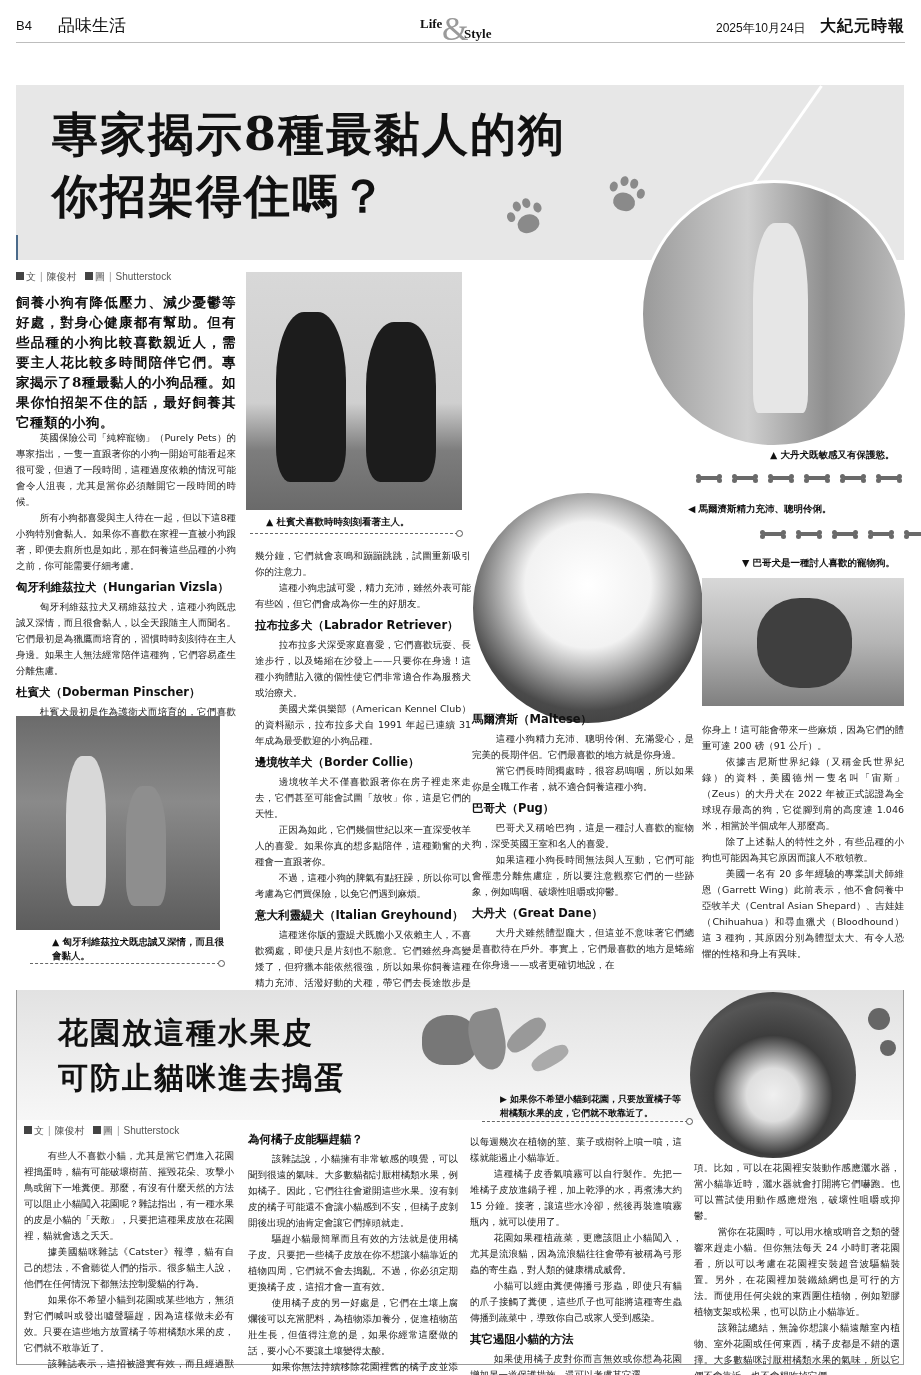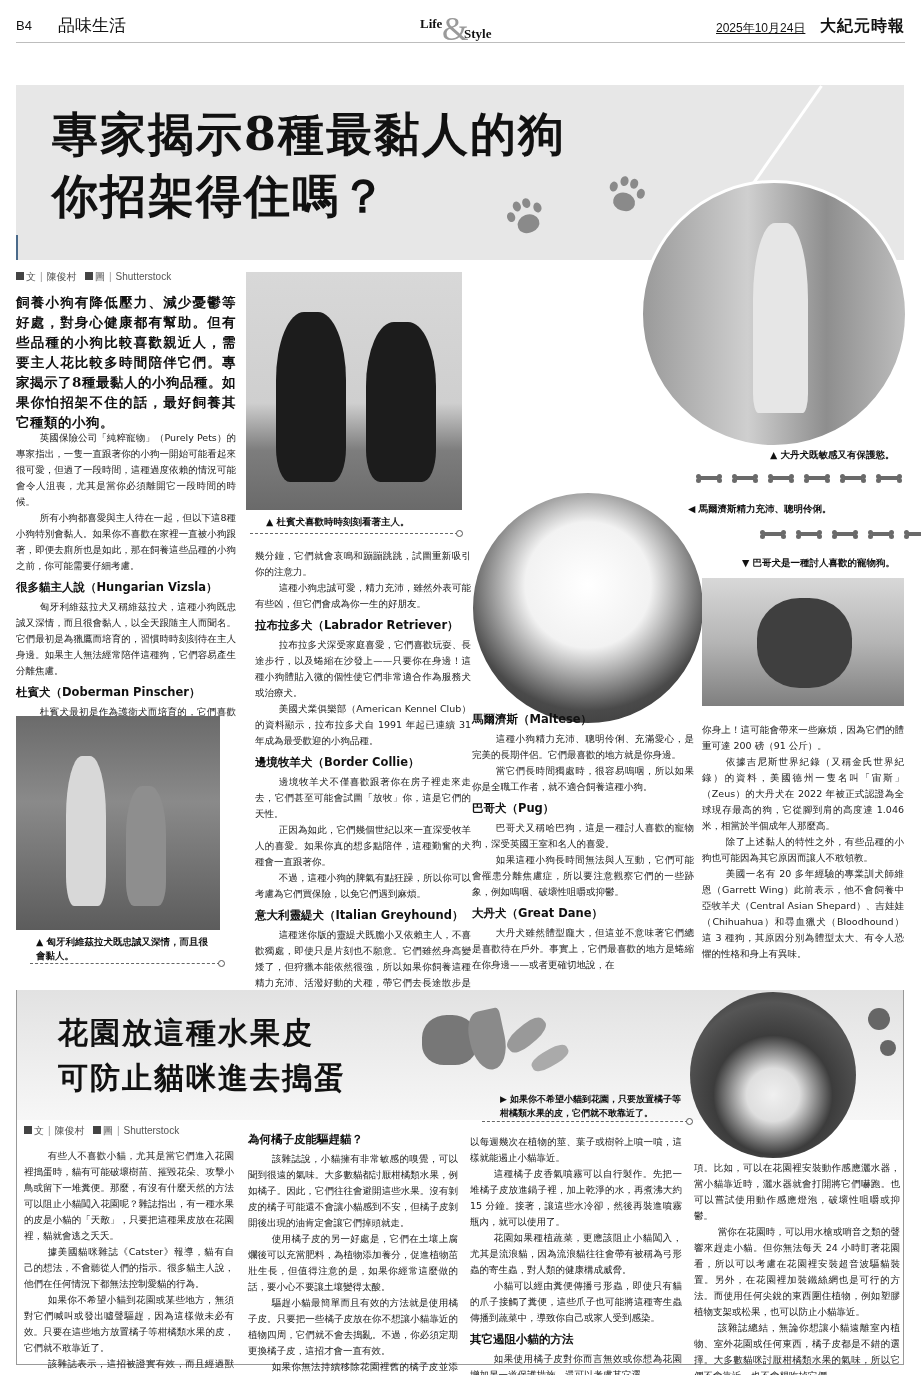--- a/index.html
+++ b/index.html
@@ -7,21 +7,21 @@
   body { font-family: "DejaVu Sans", sans-serif; color: #111; position: relative; }
 
   
   .page-header { position: absolute; left: 0; top: 0; width: 921px; height: 45px; }
   .page-header .rule { position: absolute; left: 16px; right: 16px; top: 42px; height: 1px; background: #bdbdbd; }
   .page-no { position: absolute; left: 16px; top: 18px; font: 13px "Liberation Sans", sans-serif; }
   .section-name { position: absolute; left: 58px; top: 14px; font: 17px "DejaVu Serif", serif; }
   .brand { position: absolute; left: 420px; top: 16px; font: bold 13px "Liberation Serif", serif; }
   .brand .amp { position: absolute; left: 22px; top: -6px; font: 34px "Liberation Serif", serif; color: #9a9a9a; }
   .brand .style { position: absolute; left: 44px; top: 10px; text-align: right; }
-  .date { position: absolute; left: 716px; top: 20px; font: 12px "Liberation Sans", sans-serif; text-decoration: underline; }
+  .date { position: absolute; left: 716px; top: 20px; font: 12px "Liberation Sans", sans-serif; }
   .paper-name { position: absolute; left: 820px; top: 16px; font: bold 16px "DejaVu Serif", serif; letter-spacing: 1px; }
 
   
   .hero { position: absolute; left: 16px; top: 85px; width: 888px; height: 175px; background: #e7e7e7; }
   .hero .accent { position: absolute; left: 0; top: 150px; width: 2px; height: 25px; background: #4a6a8a; }
   .hero-title { position: absolute; left: 36px; top: 18px; font: bold 46px "DejaVu Serif", serif; line-height: 62px; letter-spacing: 2px; }
   .paw { position: absolute; width: 40px; height: 40px; }
   .paw span { position: absolute; background: #8a8a8a; border-radius: 50%; }
   .paw .pad { width: 22px; height: 18px; left: 9px; top: 18px; border-radius: 50% 50% 45% 45%; }
   .paw .t1 { width: 8px; height: 10px; left: 2px; top: 10px; }
@@ -112,21 +112,21 @@
 <div class="byline" style="left:16px;top:270px;">
   <span class="sq"></span><span>文</span><span class="bar">|</span><span>陳俊村</span>
   &nbsp;&nbsp;<span class="sq"></span><span>圖</span><span class="bar">|</span><span>Shutterstock</span>
 </div>
 
 <div class="lead">飼養小狗有降低壓力、減少憂鬱等好處，對身心健康都有幫助。但有些品種的小狗比較喜歡親近人，需要主人花比較多時間陪伴它們。專家揭示了8種最黏人的小狗品種。如果你怕招架不住的話，最好飼養其它種類的小狗。</div>
 
 <div class="col" style="left:16px;top:430px;width:220px;">
   <p>英國保險公司「純粹寵物」（Purely Pets）的專家指出，一隻一直跟著你的小狗一開始可能看起來很可愛，但過了一段時間，這種過度依賴的情況可能會令人沮喪，尤其是當你必須離開它一段時間的時候。</p>
   <p>所有小狗都喜愛與主人待在一起，但以下這8種小狗特別會黏人。如果你不喜歡在家裡一直被小狗跟著，即便去廁所也是如此，那在飼養這些品種的小狗之前，你可能需要仔細考慮。</p>
-  <h3>很多貓主人說（Hungarian Vizsla）</h3>
+  <h3>匈牙利維茲拉犬（Hungarian Vizsla）</h3>
   <p>匈牙利維茲拉犬又稱維茲拉犬，這種小狗既忠誠又深情，而且很會黏人，以全天跟隨主人而聞名。它們最初是為獵鷹而培育的，習慣時時刻刻待在主人身邊。如果主人無法經常陪伴這種狗，它們容易產生分離焦慮。</p>
   <h3>杜賓犬（Doberman Pinscher）</h3>
   <p>杜賓犬最初是作為護衛犬而培育的，它們喜歡時時刻刻看著主人。當你離開它們的視線</p>
 </div>
 
 <div class="photo photo-dobermans">
   <div class="dog-silhouette" style="left:30px;top:40px;width:70px;height:170px;border-radius:40% 40% 20% 20%;"></div>
   <div class="dog-silhouette" style="left:120px;top:50px;width:70px;height:160px;border-radius:40% 40% 20% 20%;"></div>
 </div>
 <div class="dash-box" style="left:250px;top:512px;width:208px;height:22px;">
@@ -244,21 +244,21 @@
   <p>依據吉尼斯世界紀錄（又稱金氏世界紀錄）的資料，美國德州一隻名叫「宙斯」（Zeus）的大丹犬在 2022 年被正式認證為全球現存最高的狗，它從腳到肩的高度達 1.046 米，相當於半個成年人那麼高。</p>
   <p>除了上述黏人的特性之外，有些品種的小狗也可能因為其它原因而讓人不敢領教。</p>
   <p>美國一名有 20 多年經驗的專業訓犬師維恩（Garrett Wing）此前表示，他不會飼養中亞牧羊犬（Central Asian Shepard）、吉娃娃（Chihuahua）和尋血獵犬（Bloodhound）這 3 種狗，其原因分別為體型太大、有令人恐懼的性格和身上有異味。</p>
 </div>
 
 <div class="photo photo-vizsla">
   <div style="position:absolute;left:50px;top:40px;width:40px;height:150px;border-radius:40% 40% 20% 20%;background:#d8d8d8;"></div>
   <div style="position:absolute;left:110px;top:70px;width:40px;height:120px;border-radius:40% 40% 20% 20%;background:#8e8e8e;"></div>
 </div>
 <div class="dash-box" style="left:30px;top:934px;width:190px;height:30px;">
-  <span class="caption" style="left:6px;top:1px;width:180px;">▲ 匈牙利維茲拉犬既忠誠又深情，而且很會黏人。</span>
+  <span class="caption" style="left:22px;top:1px;width:180px;">▲ 匈牙利維茲拉犬既忠誠又深情，而且很會黏人。</span>
 </div>
 
 <div class="hero2"></div>
 <div class="hero2-border"></div>
 <h2 class="hero2-title">
   <div>花園放這種水果皮</div>
   <div>可防止貓咪進去搗蛋</div>
 </h2>
 <div class="peel">
   <div class="a"></div>
@@ -282,22 +282,22 @@
 <div class="col" style="left:24px;top:1148px;width:210px;">
   <p>有些人不喜歡小貓，尤其是當它們進入花園裡搗蛋時，貓有可能破壞樹苗、摧毀花朵、攻擊小鳥或留下一堆糞便。那麼，有沒有什麼天然的方法可以阻止小貓闖入花園呢？雜誌指出，有一種水果的皮是小貓的「天敵」，只要把這種果皮放在花園裡，貓就會逃之夭夭。</p>
   <p>據美國貓咪雜誌《Catster》報導，貓有自己的想法，不會聽從人們的指示。很多貓主人說，他們在任何情況下都無法控制愛貓的行為。</p>
   <p>如果你不希望小貓到花園或某些地方，無須對它們喊叫或發出噓聲驅趕，因為這樣做未必有效。只要在這些地方放置橘子等柑橘類水果的皮，它們就不敢靠近了。</p>
   <p>該雜誌表示，這招被證實有效，而且經過獸醫奎瓦斯（Paola Cuevas）查核與認證。</p>
 </div>
 
 <div class="col" style="left:248px;top:1126px;width:210px;">
   <h3>為何橘子皮能驅趕貓？</h3>
   <p>該雜誌說，小貓擁有非常敏感的嗅覺，可以聞到很遠的氣味。大多數貓都討厭柑橘類水果，例如橘子。因此，它們往往會避開這些水果。沒有剝皮的橘子可能還不會讓小貓感到不安，但橘子皮剝開後出現的油肯定會讓它們掉頭就走。</p>
+  <p>驅趕小貓最簡單而且有效的方法就是使用橘子皮。只要把一些橘子皮放在你不想讓小貓靠近的植物四周，它們就不會去搗亂。不過，你必須定期更換橘子皮，這招才會一直有效。</p>
   <p>使用橘子皮的另一好處是，它們在土壤上腐爛後可以充當肥料，為植物添加養分，促進植物茁壯生長，但值得注意的是，如果你經常這麼做的話，要小心不要讓土壤變得太酸。</p>
-  <p>驅趕小貓最簡單而且有效的方法就是使用橘子皮。只要把一些橘子皮放在你不想讓小貓靠近的植物四周，它們就不會去搗亂。不過，你必須定期更換橘子皮，這招才會一直有效。</p>
   <p>如果你無法持續移除花園裡舊的橘子皮並添加新的，可以考慮改用橘子皮香氣噴霧。可</p>
 </div>
 
 <div class="col" style="left:470px;top:1134px;width:212px;">
   <p class="cont">以每週幾次在植物的莖、葉子或樹幹上噴一噴，這樣就能遏止小貓靠近。</p>
   <p>這種橘子皮香氣噴霧可以自行製作。先把一堆橘子皮放進鍋子裡，加上乾淨的水，再煮沸大約 15 分鐘。接著，讓這些水冷卻，然後再裝進噴霧瓶內，就可以使用了。</p>
   <p>花園如果種植蔬菜，更應該阻止小貓闖入，尤其是流浪貓，因為流浪貓往往會帶有被稱為弓形蟲的寄生蟲，對人類的健康構成威脅。</p>
   <p>小貓可以經由糞便傳播弓形蟲，即使只有貓的爪子接觸了糞便，這些爪子也可能將這種寄生蟲傳播到蔬菜中，導致你自己或家人受到感染。</p>
   <h3>其它遏阻小貓的方法</h3>
   <p>如果使用橘子皮對你而言無效或你想為花園增加另一道保護措施，還可以考慮其它選</p>

